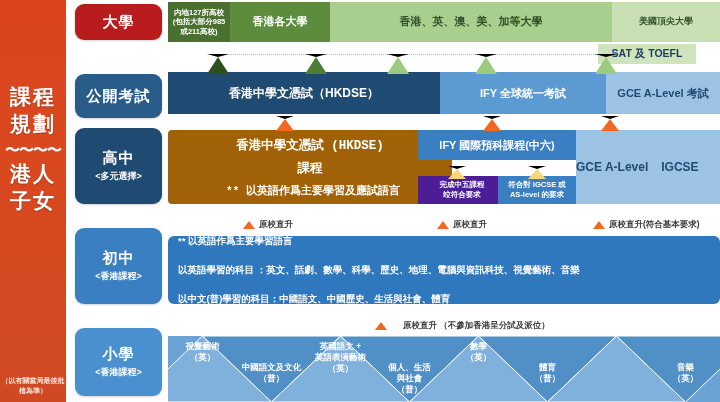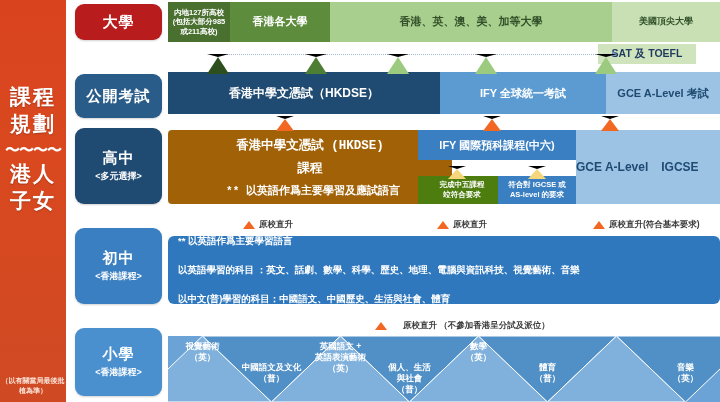--- a/index.html
+++ b/index.html
@@ -143,21 +143,21 @@
       <div style="font-size:12.5px;">香港中學文憑試 (HKDSE)</div>
       <div style="font-size:12.5px;">課程</div>
       <div style="font-size:11px;padding-left:6px;">** 以英語作爲主要學習及應試語言</div>
     </div>
   </div>
 
   <div class="box" id="sen-ify" style="left: 418px; top: 130px; width: 158px; height: 30px; background: rgb(58, 127, 193); font-size: 11px;">
     <span>IFY 國際預科課程(中六)</span>
   </div>
 
-  <div class="box" id="sen-note-l" style="left: 418px; top: 176px; width: 88px; height: 28px; background: #4d7c0f; font-size: 7.5px; white-space: pre-line; line-height: 1.3;">
+  <div class="box" id="sen-note-l" style="left: 418px; top: 176px; width: 88px; height: 28px; background: #4c1d95; font-size: 7.5px; white-space: pre-line; line-height: 1.3;">
     <span>完成中五課程
 竝符合要求</span>
   </div>
   <div class="box" id="sen-note-r" style="left: 498px; top: 176px; width: 78px; height: 28px; background: rgb(58, 127, 193); font-size: 7.5px; white-space: pre-line; line-height: 1.3;">
     <span>符合對 IGCSE 或
 AS-level 的要求</span>
   </div>
 
   <div class="box" id="sen-alevel" style="left: 576px; top: 130px; width: 144px; height: 74px; background: rgb(156, 195, 228); color: rgb(31, 74, 114);">
     <div style="display:flex;gap:13px;width:100%;">

